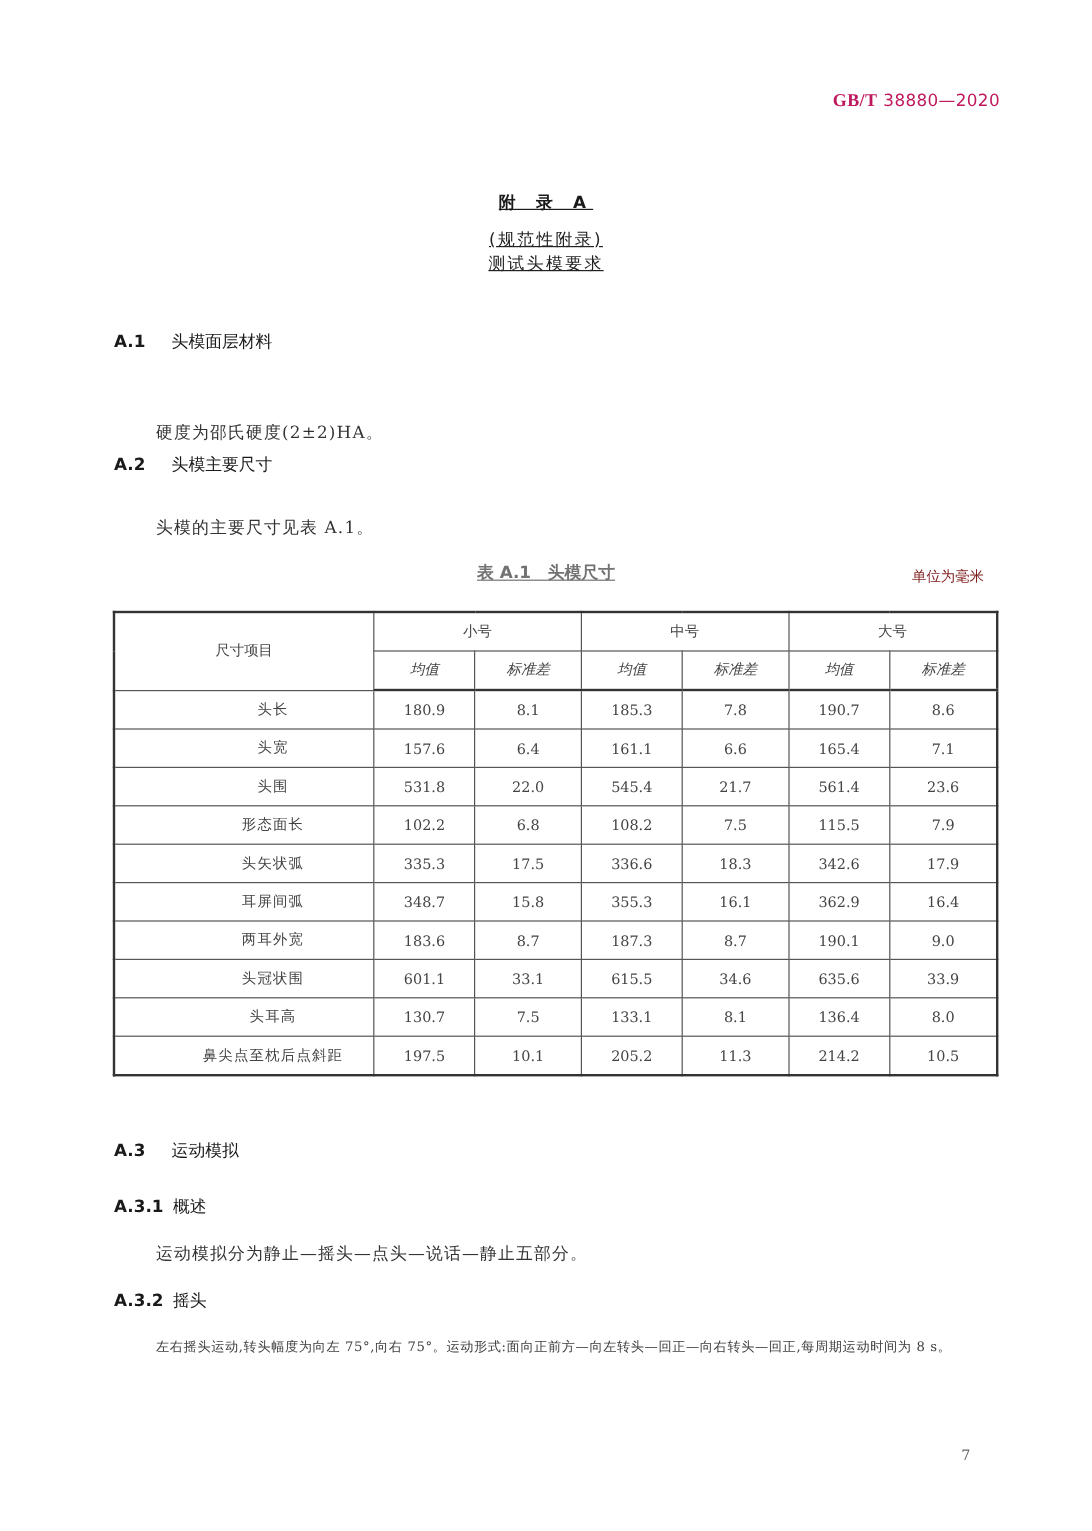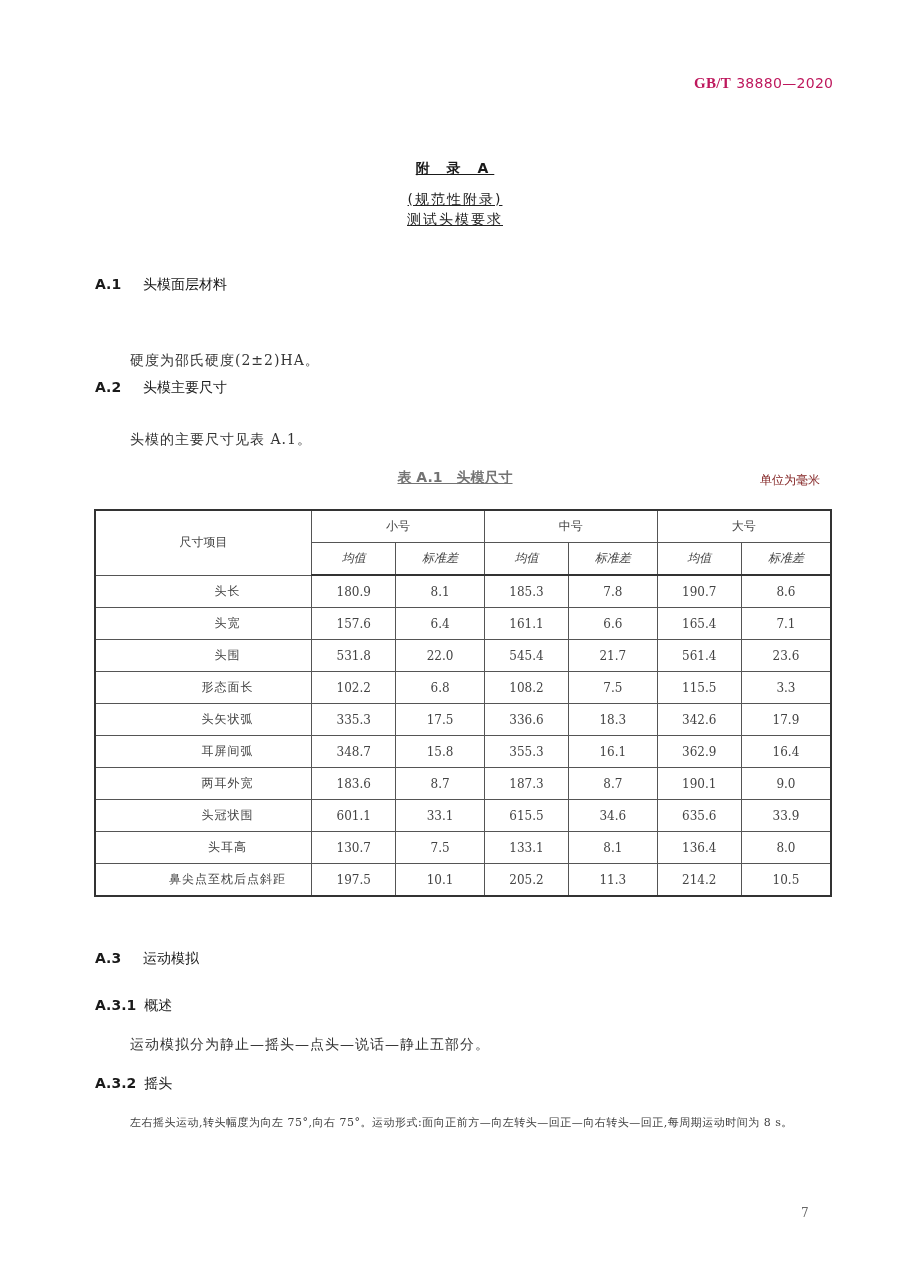--- a/index.html
+++ b/index.html
@@ -98,21 +98,21 @@
       <td>561.4</td>
       <td>23.6</td>
     </tr>
     <tr>
       <td class="item">形态面长</td>
       <td>102.2</td>
       <td>6.8</td>
       <td>108.2</td>
       <td>7.5</td>
       <td>115.5</td>
-      <td>3.3</td>
+      <td>7.9</td>
     </tr>
     <tr>
       <td class="item">头矢状弧</td>
       <td>335.3</td>
       <td>17.5</td>
       <td>336.6</td>
       <td>18.3</td>
       <td>342.6</td>
       <td>17.9</td>
     </tr>

